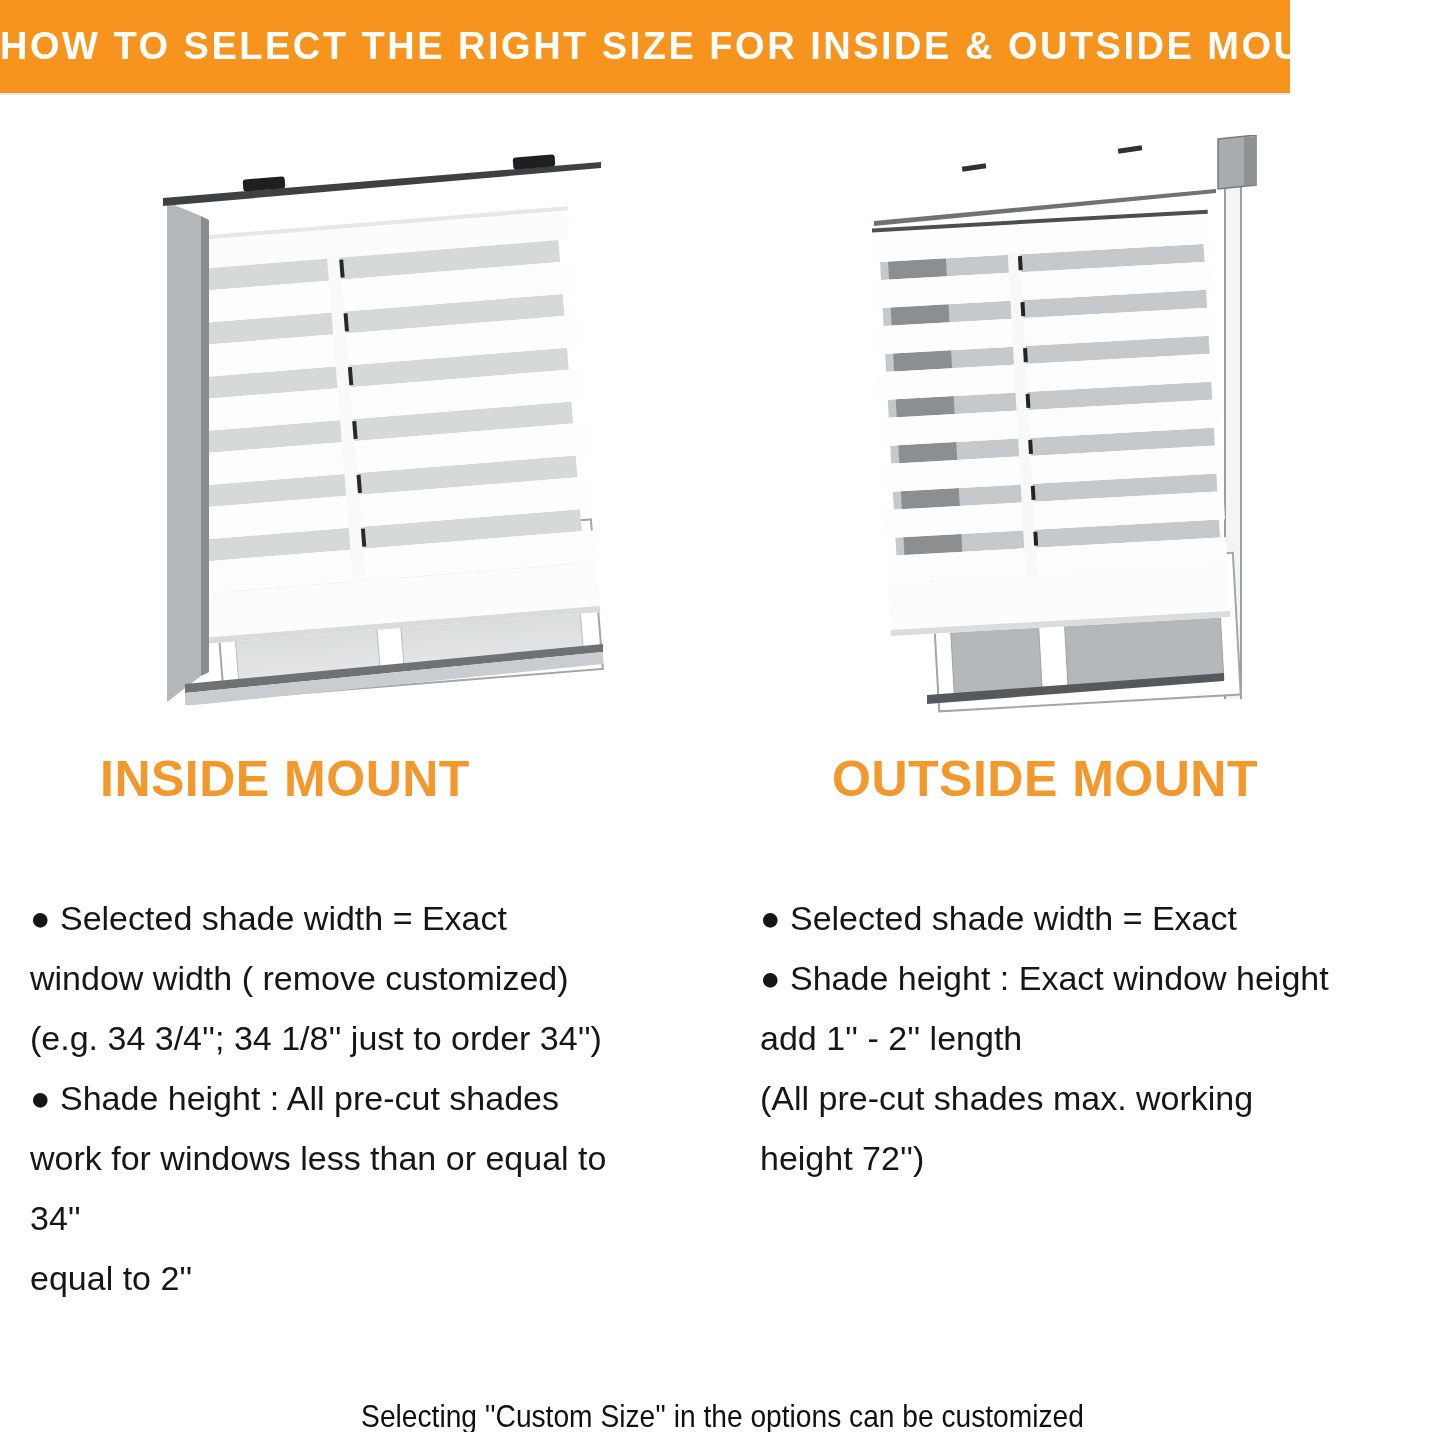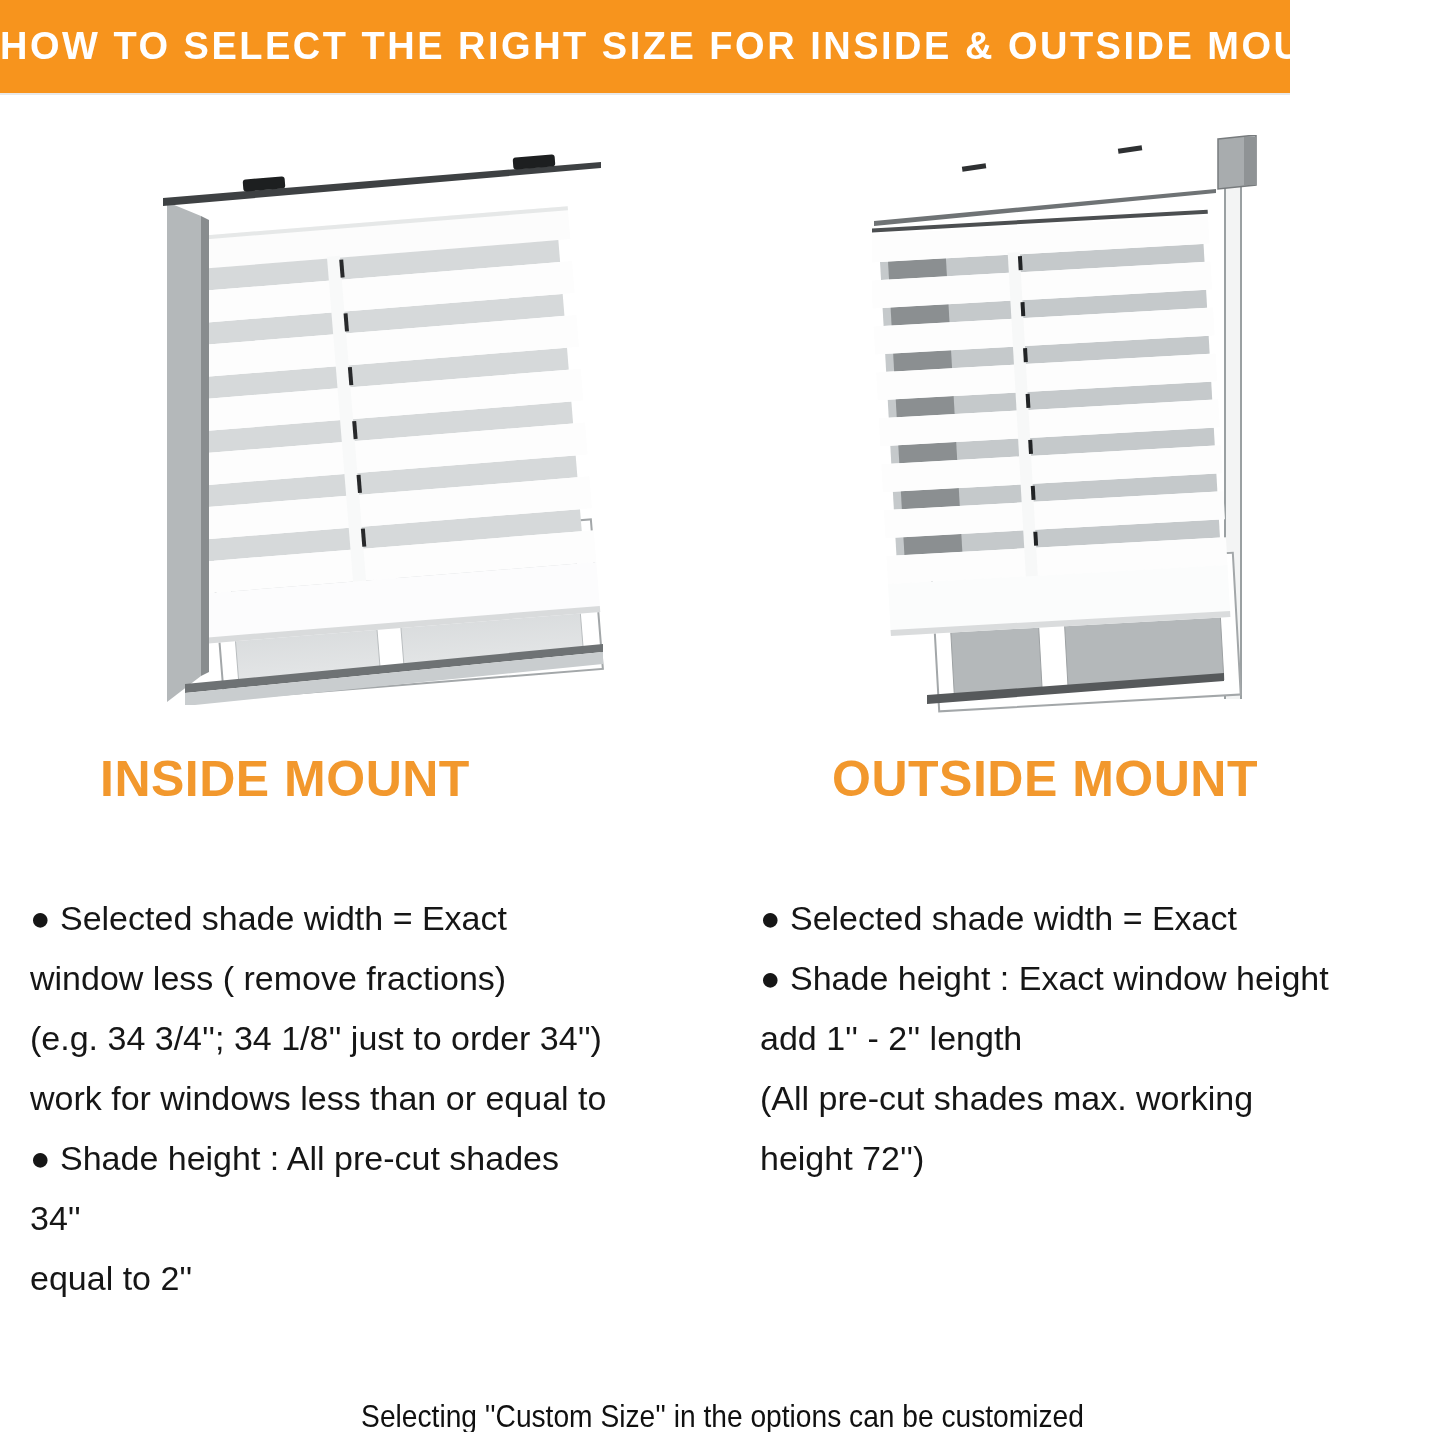--- a/index.html
+++ b/index.html
@@ -159,24 +159,24 @@
 
       <polygon points="55,560 352,538 352,546 55,569" fill="#56595b"></polygon>
     </svg>
   </div>
 
   <div class="mount-heading heading-inside">INSIDE MOUNT</div>
   <div class="mount-heading heading-outside">OUTSIDE MOUNT</div>
 
   <div class="bullet-col col-left">
     <div>● Selected shade width = Exact</div>
-    <div>window less ( remove fractions)</div>
+    <div>window width ( remove customized)</div>
     <div>(e.g. 34 3/4''; 34 1/8'' just to order 34'')</div>
+    <div>● Shade height : All pre-cut shades</div>
     <div>work for windows less than or equal to</div>
-    <div>● Shade height : All pre-cut shades</div>
     <div>34''</div>
     <div>equal to 2''</div>
   </div>
 
   <div class="bullet-col col-right">
     <div>● Selected shade width = Exact</div>
     <div>● Shade height : Exact window height</div>
     <div>add 1'' - 2'' length</div>
     <div>(All pre-cut shades max. working</div>
     <div>height 72'')</div>

